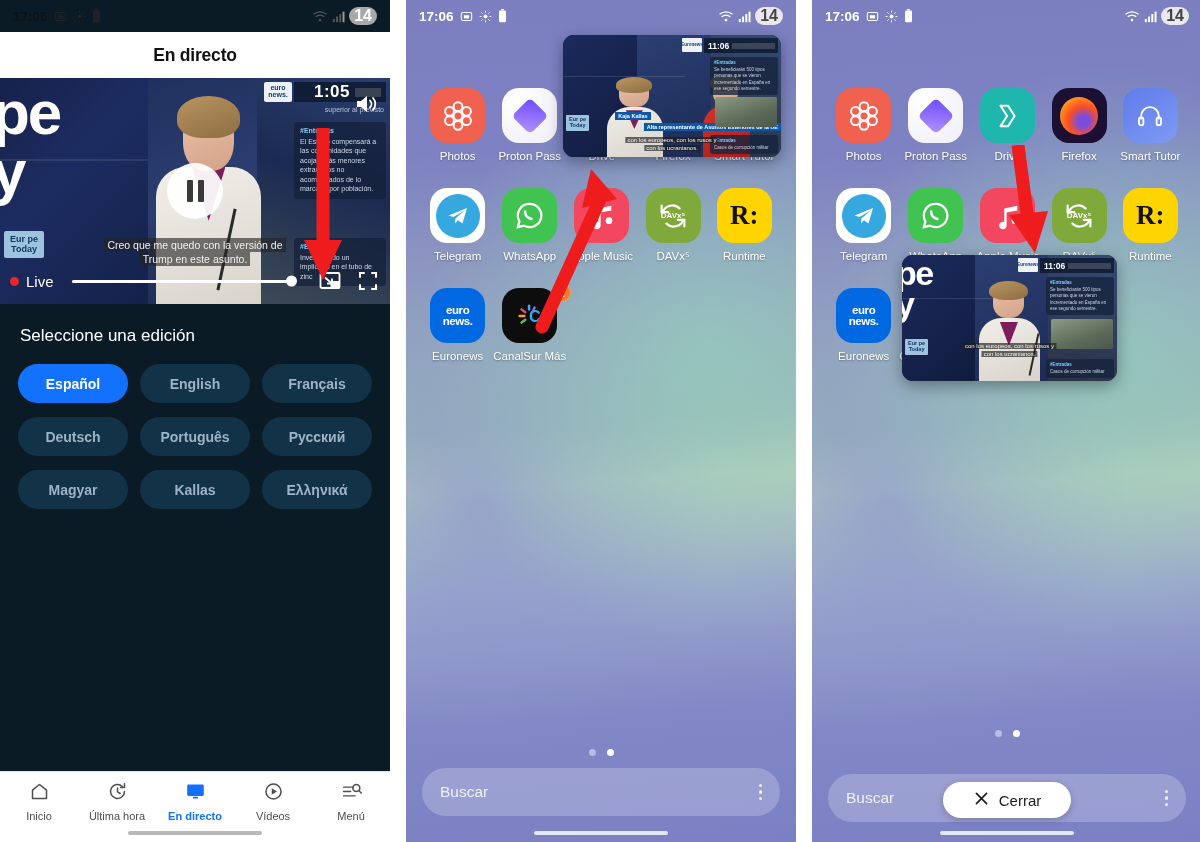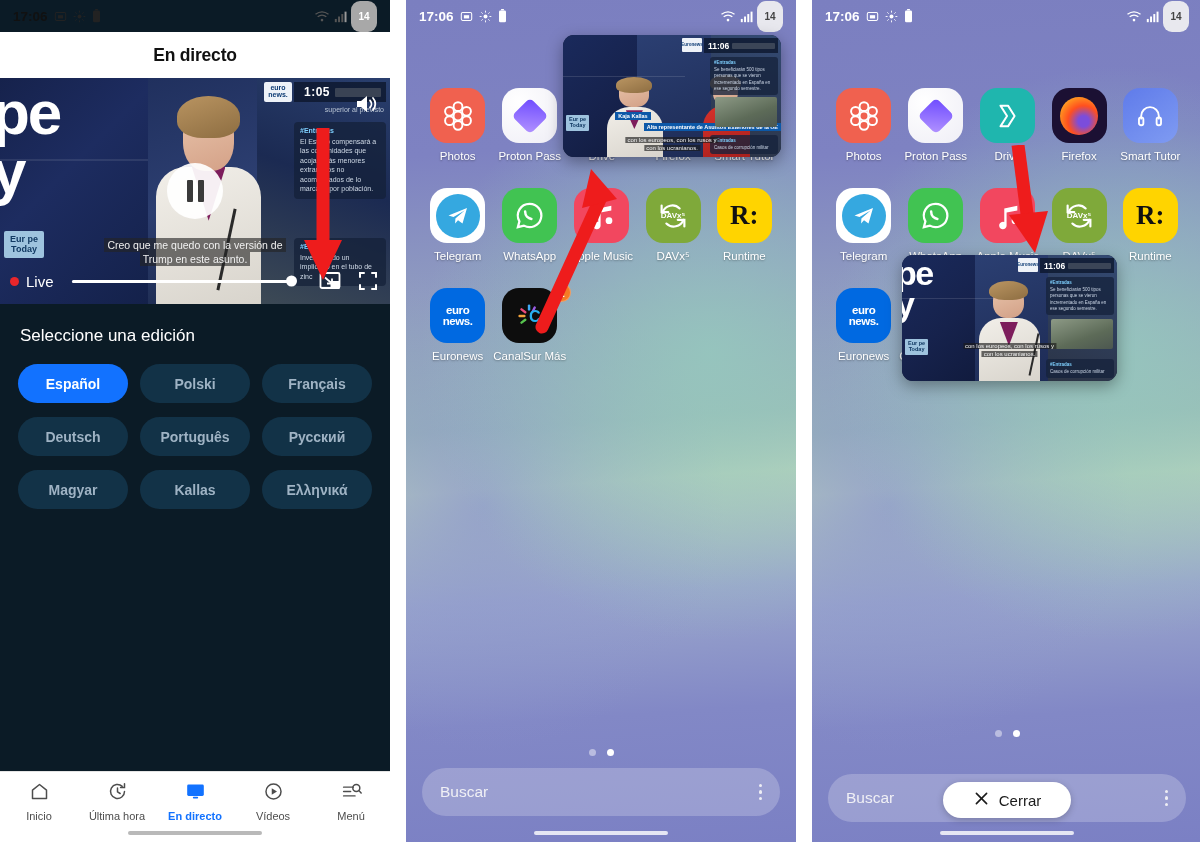--- a/index.html
+++ b/index.html
@@ -19,22 +19,22 @@
   }
 
   
   .statusbar{position:absolute;top:0;left:0;right:0;height:32px;display:flex;align-items:center;
     justify-content:space-between;padding:0 13px;box-sizing:border-box;font-size:13.5px;font-weight:bold;}
   .sb-left{display:flex;align-items:center;gap:6px;}
   .sb-right{display:flex;align-items:center;gap:4px;}
   .sb-dark{color:#111;}
   .sb-light{color:#fff;}
   .sb-ico{display:inline-block;line-height:0;}
-  .batt-pill{display:inline-flex;align-items:center;justify-content:center;min-width:26px;height:31px;
-    border-radius:9px;font-size:10px;font-weight:bold;padding:0 5px;box-sizing:border-box;}
+  .batt-pill{display:inline-flex;align-items:center;justify-content:center;min-width:26px;height:18px;
+    border-radius:9px;font-size:16px;font-weight:bold;padding:0 5px;box-sizing:border-box;}
   .batt-dark{background:#a8a8a8;color:#fff;}
   .batt-light{background:#e8e8ee;color:#444;}
 
   
   .app-header{position:absolute;top:32px;left:0;right:0;height:46px;background:#fff;
     display:flex;align-items:center;justify-content:center;}
   .app-header-title{font-size:17.5px;font-weight:bold;color:#111;letter-spacing:-.2px;}
 
   .player{position:absolute;top:78px;left:0;width:390px;height:226px;overflow:hidden;background:#0c1530;}
   .player .vid{position:absolute;inset:0;}
@@ -63,21 +63,21 @@
     font-weight:bold;text-align:center;padding:4px 6px;line-height:1.05;border-radius:2px;}
   .v-newscard{position:absolute;right:4px;background:rgba(20,32,56,.72);border-radius:4px;padding:5px 6px;
     width:92px;box-sizing:border-box;}
   .v-newscard .nc-h{font-size:7px;color:#7fd0ff;font-weight:bold;margin-bottom:3px;}
   .v-newscard .nc-b{font-size:7px;color:#cfd9e6;line-height:1.35;}
   .v-logo{position:absolute;right:98px;top:4px;width:28px;height:20px;background:#eef2f8;border-radius:2px;
     display:flex;align-items:center;justify-content:center;color:#0d3b74;font-size:7px;font-weight:bold;
     line-height:.95;text-align:center;}
   .v-clockbar{position:absolute;right:4px;top:4px;width:92px;height:20px;background:rgba(12,22,44,.8);
     display:flex;align-items:center;}
-  .v-clock{color:#fff;font-size:12px;font-weight:bold;margin-left:10px;letter-spacing:.5px;}
+  .v-clock{color:#fff;font-size:17px;font-weight:bold;margin-left:20px;letter-spacing:.5px;}
   .v-tick{flex:1;height:9px;background:#3a4354;margin:0 5px;border-radius:1px;}
 
   .pause-btn{position:absolute;left:50%;top:50%;transform:translate(-50%,-50%);width:56px;height:56px;
     border-radius:50%;background:rgba(255,255,255,.93);display:flex;align-items:center;justify-content:center;gap:5px;}
   .pause-btn i{display:block;width:6px;height:22px;background:#3a3a3a;border-radius:1px;}
 
   .volume-ico{position:absolute;right:10px;top:14px;}
 
   .ctrl-row{position:absolute;left:0;right:0;bottom:10px;height:26px;display:flex;align-items:center;padding:0 10px;box-sizing:border-box;}
   .live-tag{display:flex;align-items:center;gap:7px;color:#fff;font-size:15px;}
@@ -342,21 +342,21 @@
       </div>
     </div>
 
     <div class="edition-sec">
       <div class="edition-title">Seleccione una edición</div>
       <div class="lang-grid">
         <div class="lang-pill active">
             <span>Español</span>
           </div>
         <div class="lang-pill">
-            <span>Polski</span>
+            <span>English</span>
           </div>
         <div class="lang-pill">
             <span>Français</span>
           </div>
         <div class="lang-pill">
             <span>Deutsch</span>
           </div>
         <div class="lang-pill">
             <span>Português</span>
           </div>

